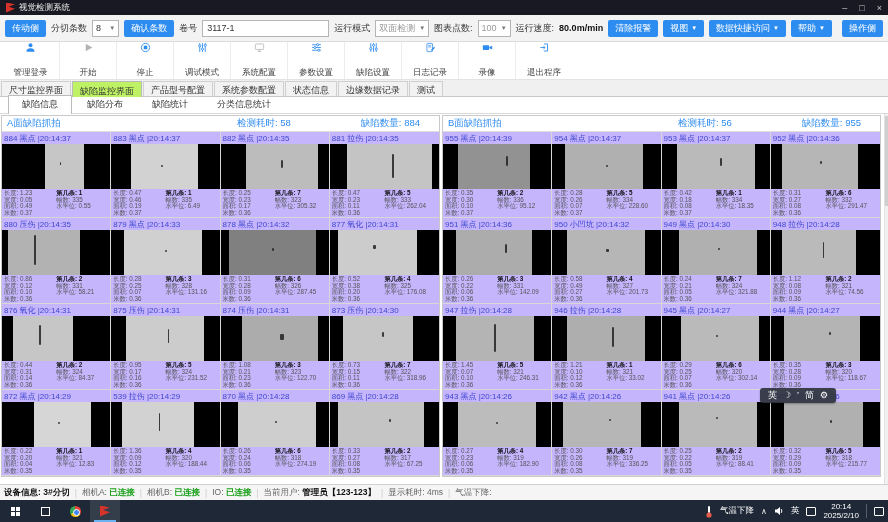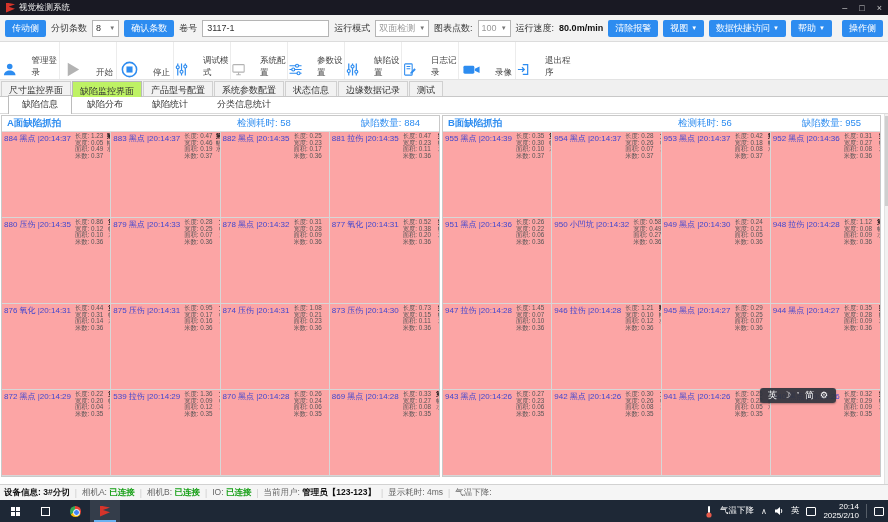--- a/index.html
+++ b/index.html
@@ -21,44 +21,44 @@
   .combo .arr{font-size:6px;color:#777}
   .combo .val{color:#333}
   .combo .val.dim{color:#999}
   input.inputbox{height:17px;background:#fff;border:1px solid #b5b5b5;padding:0 4px;font-size:9px;font-family:inherit;color:#333}
   .lbl{color:#333}
   .boldval{font-weight:bold;color:#111}
   .spacer{flex:1}
 
   
   .toolbar2{height:38px;background:#fff;border-bottom:1px solid #e3e3e3;display:flex;align-items:stretch;padding:0 2px;flex:0 0 auto}
-  .action{width:57px;display:flex;flex-direction:row;align-items:flex-end;justify-content:center;gap:14px;cursor:pointer}
+  .action{width:57px;display:flex;flex-direction:column;align-items:center;justify-content:center;gap:14px;cursor:pointer}
   .action + .action{border-left:1px solid #ececec}
   .action svg{width:19px;height:19px;display:block}
   .action .alabel{font-size:8.5px;color:#444}
   .action.blue{color:#2d8cf0}
   .action.gray{color:#b3b3b3}
 
   
   .tabs-main{height:17px;background:#f0f0f0;border-bottom:1px solid #c8c8c8;display:flex;padding:1px 1px 0 1px;flex:0 0 auto}
   .tabs-main .tab{padding:2px 7px 2px 7px;border:1px solid #d0d0d0;border-bottom:none;background:#f2f2f2;margin-right:1px;color:#333;font-size:9px}
   .tabs-main .tab.active{background:#bef264;border-color:#b9b9b9;padding-top:3px;margin-bottom:-1px}
   .tabs-sub{height:17px;background:#fff;border-bottom:1px solid #dadada;display:flex;align-items:flex-end;padding:1px 0 0 8px;flex:0 0 auto}
   .tabs-sub .tab{padding:2px 13px;border:1px solid transparent;border-bottom:none;color:#333;font-size:9px;margin-right:1px}
   .tabs-sub .tab.active{background:#fff;border-color:#bcbcbc;margin-bottom:-1px;padding-bottom:3px}
 
   
   .content{flex:1;position:relative;display:flex;gap:2px;padding:1px 5px 0 1px;background:#fff}
   .panel{width:439px;border:1px solid #c9c9c9;background:#fff;display:flex;flex-direction:column;height:362px}
   .panel-header{height:16px;display:flex;align-items:center;padding:0 5px;color:#2d8cf0;border-bottom:1px solid #dedede;font-size:9.5px;flex:0 0 auto}
-  .panel-title{font-weight:bold}
+  .panel-title{font-weight:normal}
   .ph-elapsed{margin-left:auto}
   .ph-count{margin-left:70px;margin-right:14px}
   .grid{display:grid;grid-template-columns:repeat(4,1fr);grid-auto-rows:86px}
-  .cell{border-right:1px solid #d7d7d7;border-bottom:1px solid #d7d7d7;display:flex;overflow:hidden;background:#fca5a5}
+  .cell{border-right:1px solid #d7d7d7;border-bottom:1px solid #d7d7d7;display:flex;flex-direction:column;overflow:hidden;background:#c4b5fd}
   .cell:nth-child(4n){border-right:none}
   .cell-title{height:12px;font-size:8px;color:#4046d0;padding:1px 2px 0 2px;white-space:nowrap;overflow:hidden;flex:0 0 auto}
   .thumb{height:45px;background:#000;position:relative;flex:0 0 auto;overflow:hidden}
   .band{position:absolute;top:0;bottom:0}
   .speck{position:absolute;background:#222;border-radius:1px;opacity:.85}
   .cell-info{flex:1;display:flex;font-size:6.3px;line-height:6.6px;color:#555;padding:1px 2px}
   .icol{width:50%;overflow:hidden}
   .iline{white-space:nowrap}
   .iline.ibold{font-weight:bold;color:#111}
 
@@ -81,21 +81,21 @@
   .tb-icon.activeapp{background:rgba(255,255,255,.10)}
   .tb-icon.activeapp::after{content:"";position:absolute;left:4px;right:4px;bottom:0;height:2px;background:#6ab2f2}
   .winlogo{display:grid;grid-template-columns:4px 4px;grid-template-rows:4px 4px;gap:1px}
   .winlogo i{background:#fff;display:block}
   .taskview{width:9px;height:9px;border:1px solid #fff}
   .chrome{width:11px;height:11px;border-radius:50%;background:conic-gradient(#ea4335 0 33%,#fbbc05 0 66%,#34a853 0);position:relative}
   .chrome::after{content:"";position:absolute;left:3px;top:3px;width:5px;height:5px;border-radius:50%;background:#4285f4;border:1px solid #fff}
   .appc{width:10px;height:11px;background:#d6342a;clip-path:polygon(0 0,100% 18%,30% 42%,100% 62%,0 100%)}
   .tray{margin-left:auto;display:flex;align-items:center;gap:7px;padding-right:4px;font-size:8.5px}
   .tray .chev{font-size:8px;color:#eee}
-  .timeblock{text-align:right;font-size:8px;line-height:9px}
+  .timeblock{text-align:center;font-size:8px;line-height:9px}
   .trayicon{width:10px;height:9px;border:1px solid #fff;border-radius:1px}
   .traybar{width:1px;height:14px;background:rgba(255,255,255,.25)}
 </style>
 </head>
 <body>
 
 <div class="screen">
 
   <div class="titlebar">
     <span class="logo"></span>

